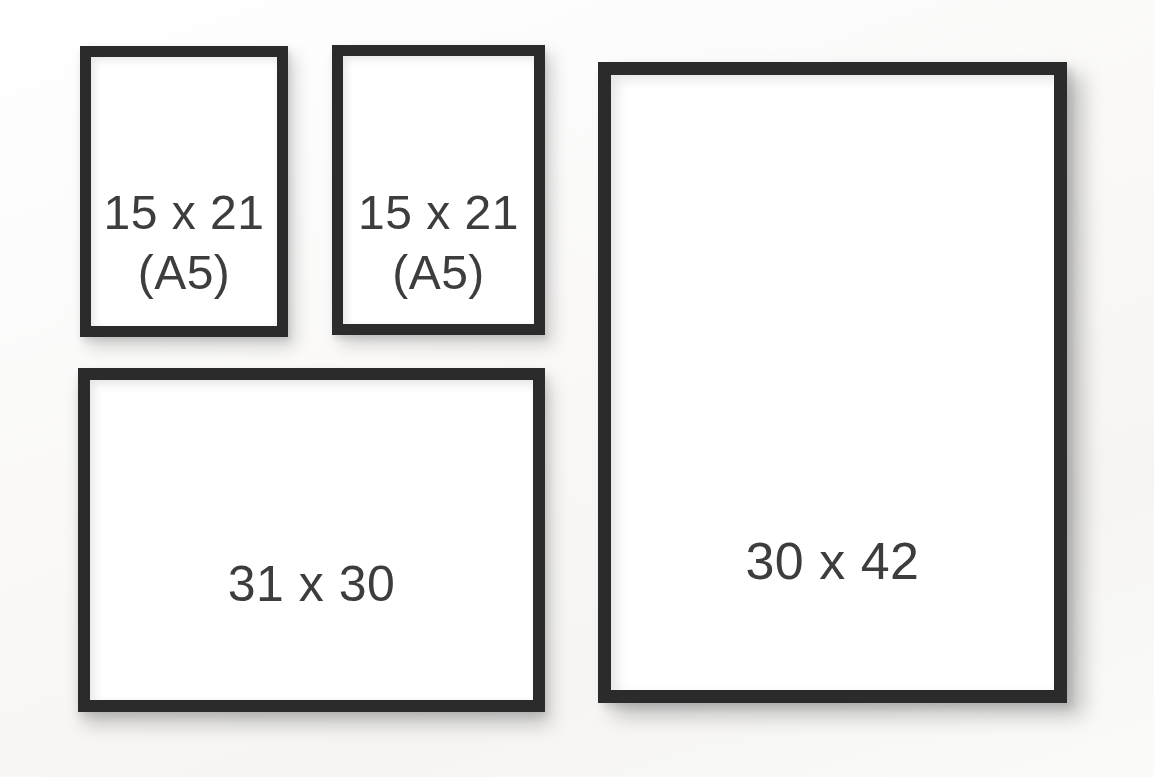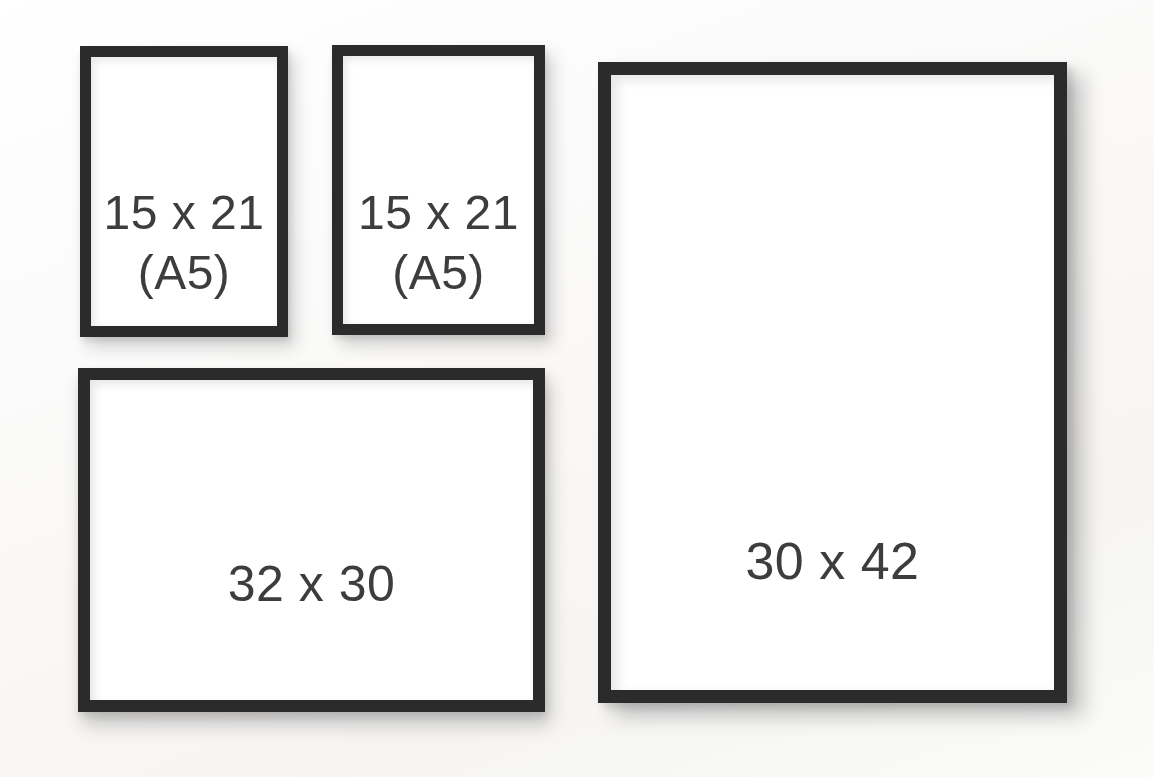--- a/index.html
+++ b/index.html
@@ -74,21 +74,21 @@
 
   <div class="frame f-a5-right">
     <div class="label">
       <div>15 x 21</div>
       <div>(A5)</div>
     </div>
   </div>
 
   <div class="frame f-a4">
     <div class="label">
-      <div>32 x 30</div>
+      <div>31 x 30</div>
     </div>
   </div>
 
   <div class="frame f-a3">
     <div class="label">
       <div>30 x 42</div>
     </div>
   </div>
 
 </div>

